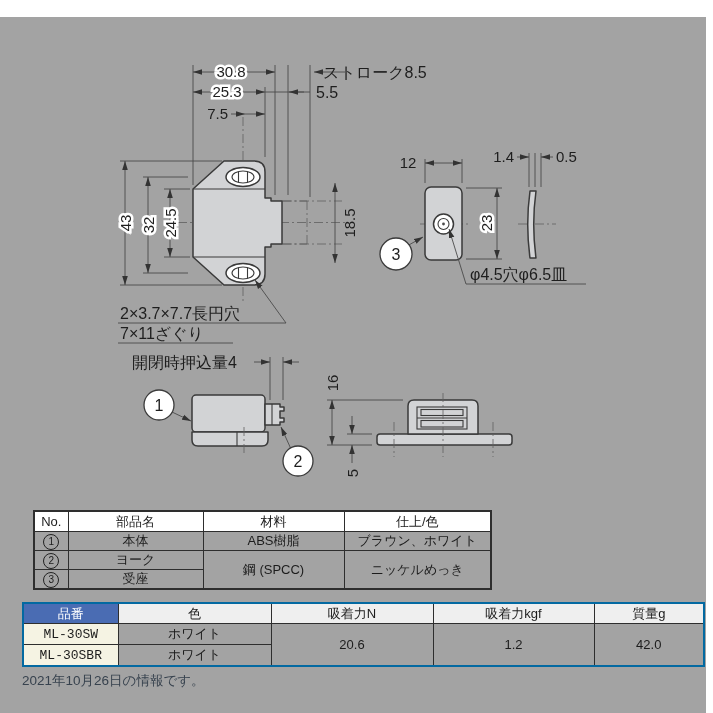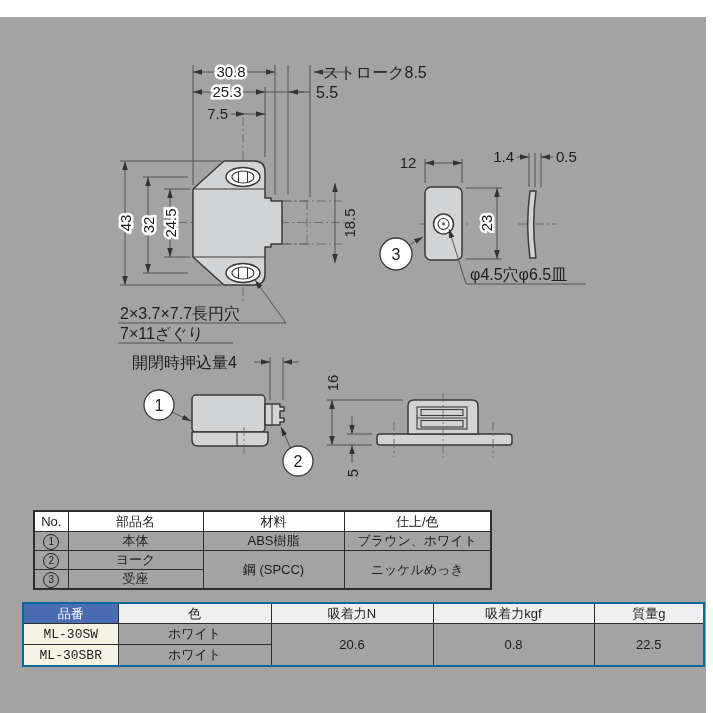--- a/index.html
+++ b/index.html
@@ -289,24 +289,25 @@
     <th class="hcode">品番</th>
     <th>色</th>
     <th>吸着力N</th>
     <th>吸着力kgf</th>
     <th>質量g</th>
   </tr>
   <tr>
     <td class="code">ML-30SW</td>
     <td>ホワイト</td>
     <td rowspan="2">20.6</td>
-    <td rowspan="2">0.8</td>
-    <td rowspan="2">22.5</td>
+    <td rowspan="2">1.2</td>
+    <td rowspan="2">42.0</td>
   </tr>
   <tr>
     <td class="code">ML-30SBR</td>
     <td>ホワイト</td>
   </tr>
 </tbody>
     </table>
 
+<div class="footer">2021年10月26日の情報です。</div>
 
 </div>
 
 </body></html>

